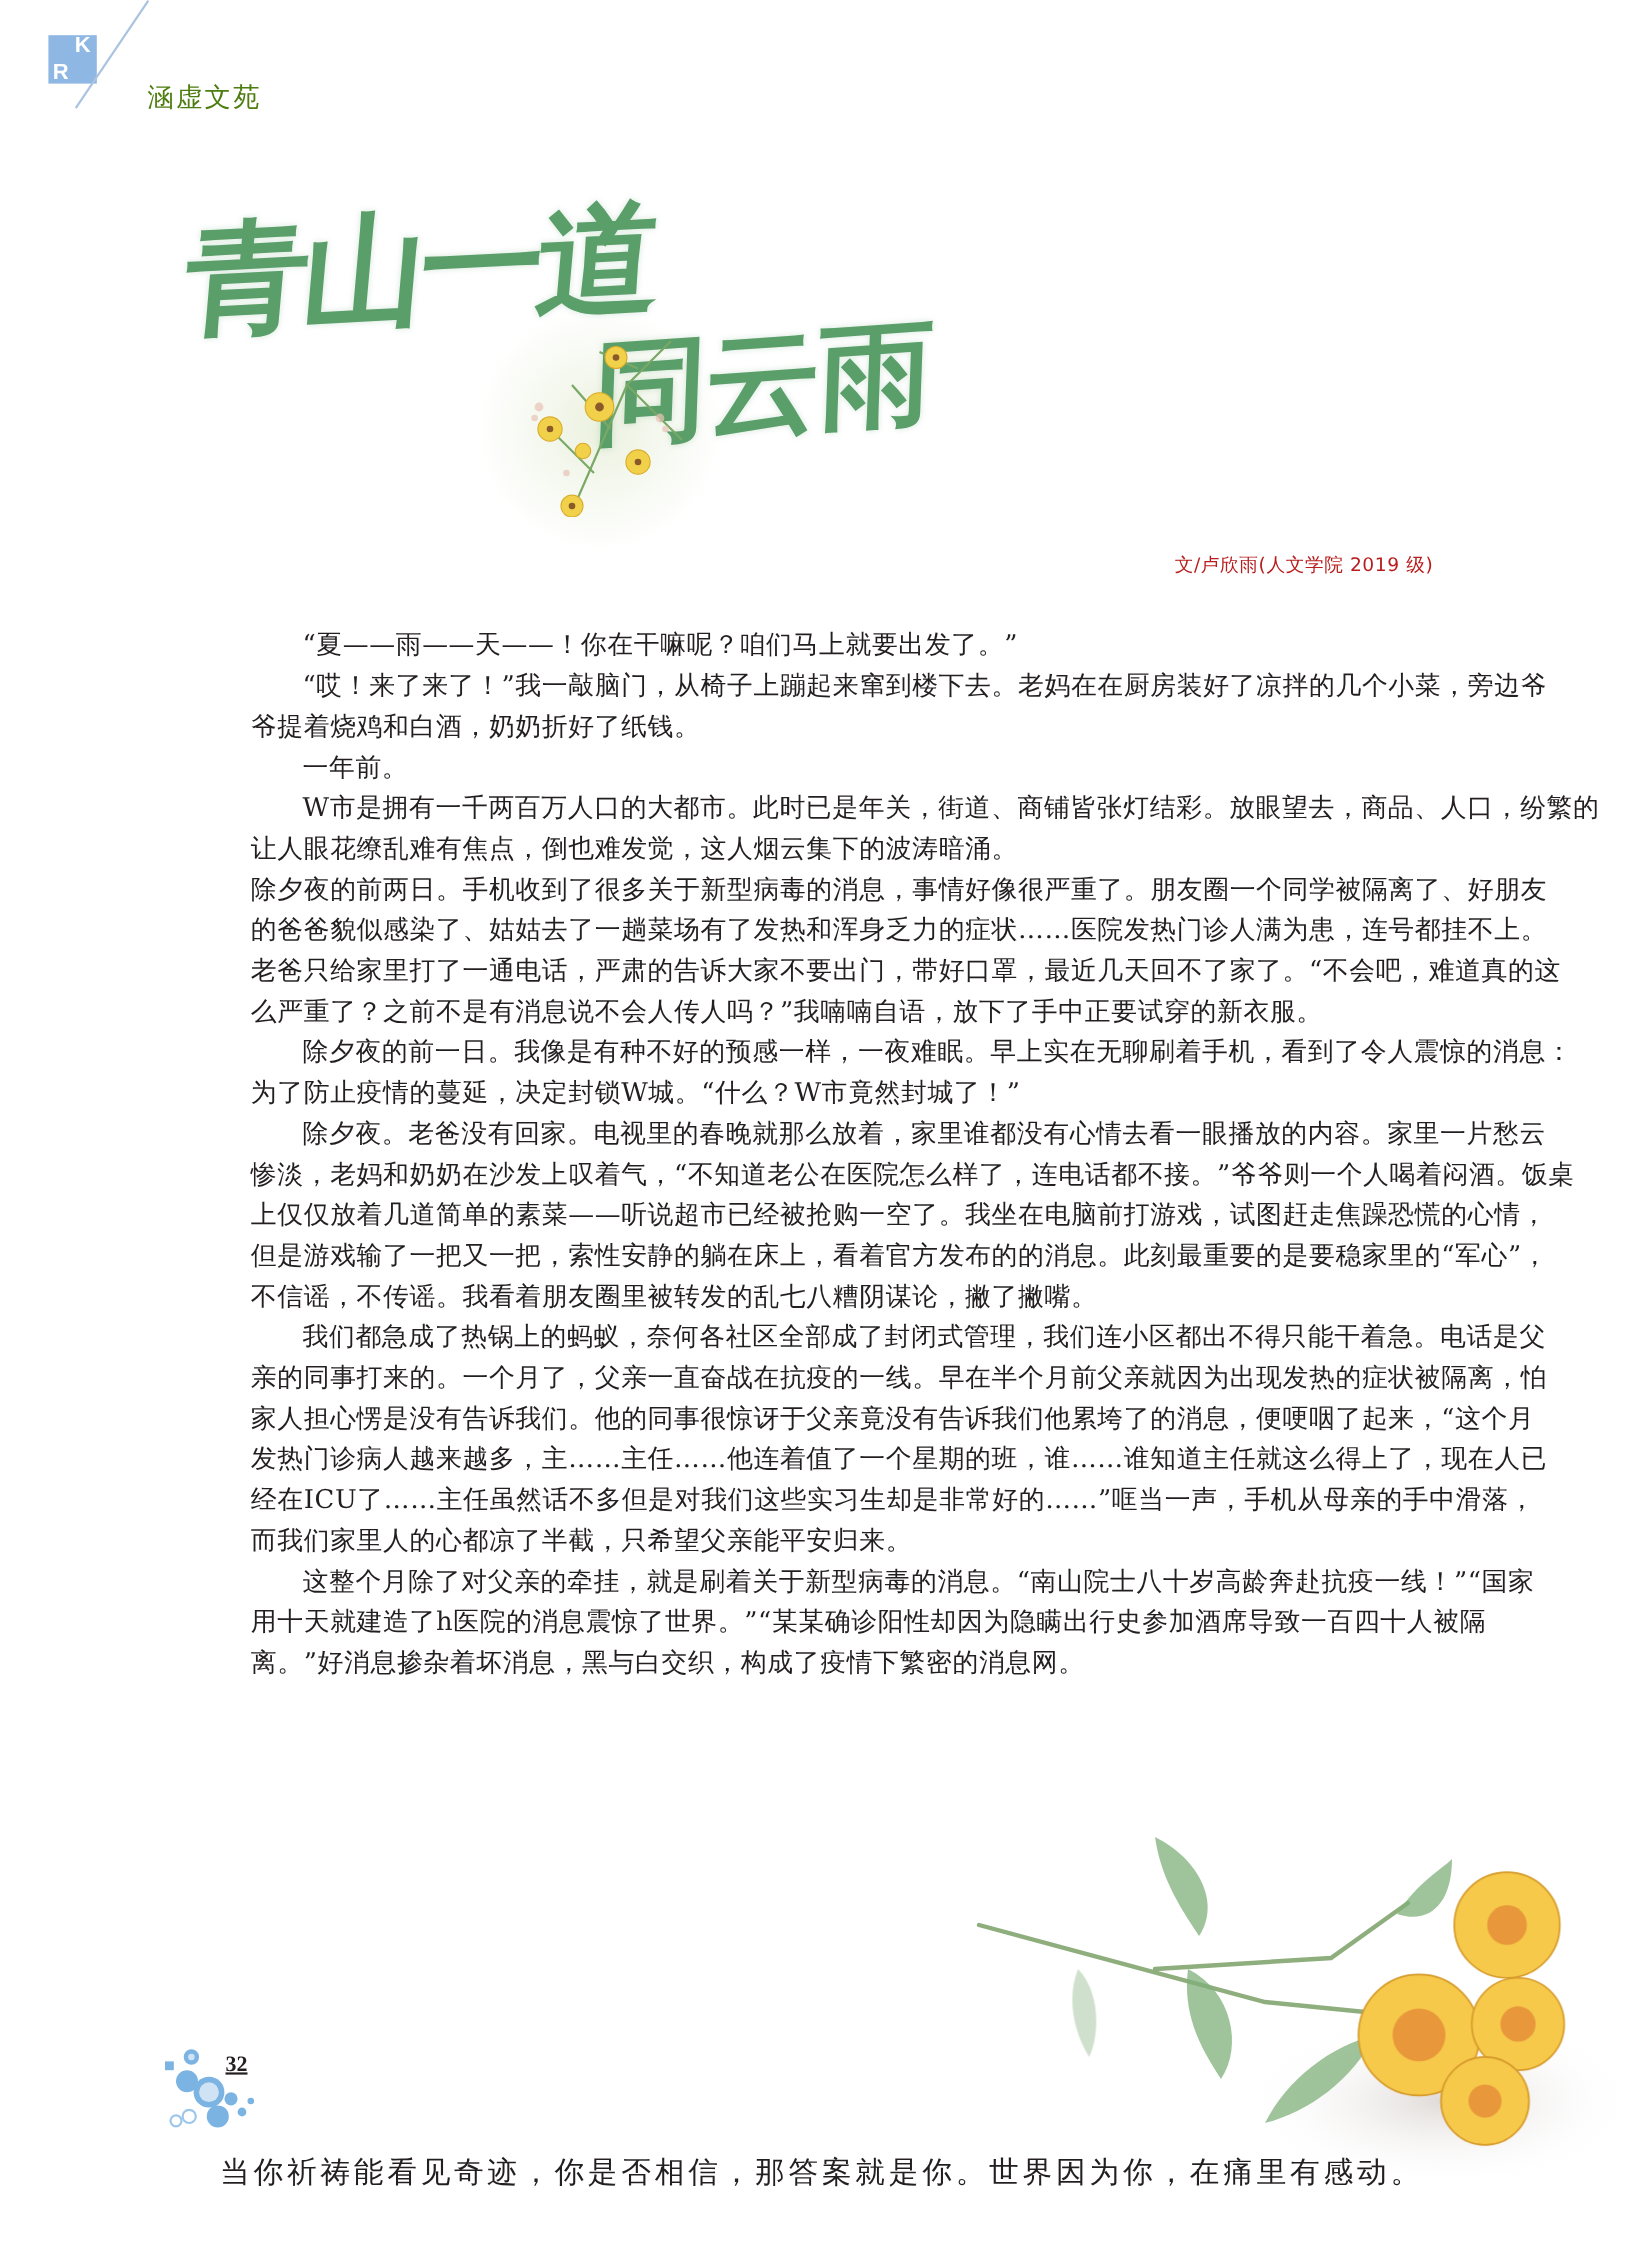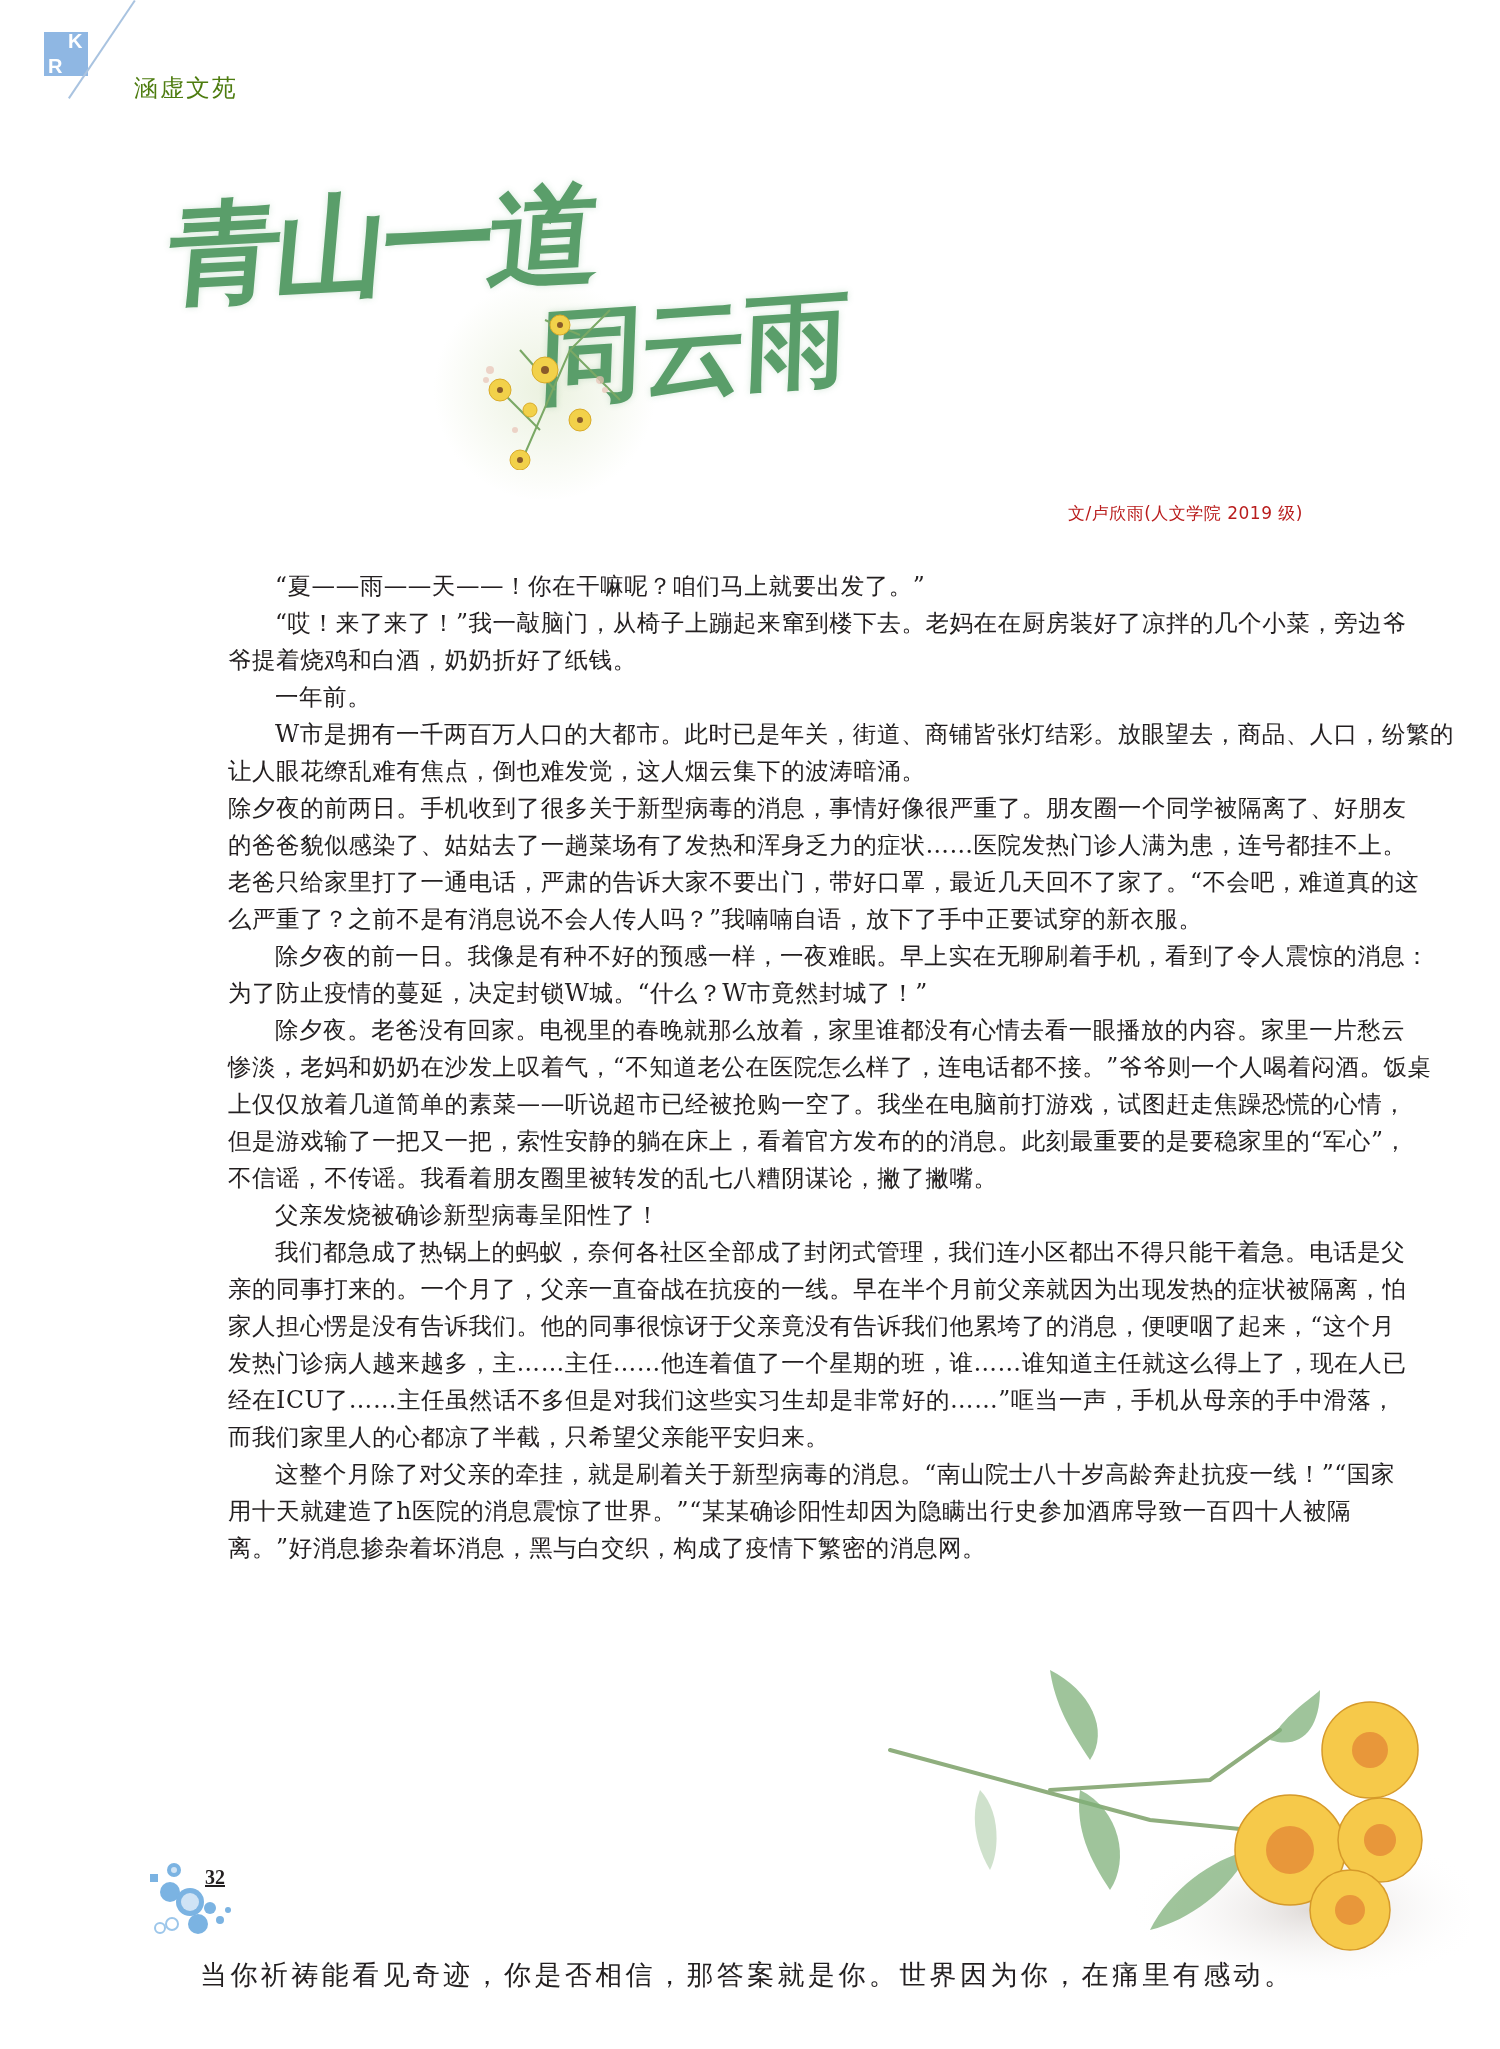--- a/index.html
+++ b/index.html
@@ -104,21 +104,20 @@
     <div class="line">的爸爸貌似感染了、姑姑去了一趟菜场有了发热和浑身乏力的症状……医院发热门诊人满为患，连号都挂不上。</div>
     <div class="line">老爸只给家里打了一通电话，严肃的告诉大家不要出门，带好口罩，最近几天回不了家了。“不会吧，难道真的这</div>
     <div class="line last">么严重了？之前不是有消息说不会人传人吗？”我喃喃自语，放下了手中正要试穿的新衣服。</div>
     <div class="line indent">除夕夜的前一日。我像是有种不好的预感一样，一夜难眠。早上实在无聊刷着手机，看到了令人震惊的消息：</div>
     <div class="line last">为了防止疫情的蔓延，决定封锁W城。“什么？W市竟然封城了！”</div>
     <div class="line indent">除夕夜。老爸没有回家。电视里的春晚就那么放着，家里谁都没有心情去看一眼播放的内容。家里一片愁云</div>
     <div class="line">惨淡，老妈和奶奶在沙发上叹着气，“不知道老公在医院怎么样了，连电话都不接。”爷爷则一个人喝着闷酒。饭桌</div>
     <div class="line">上仅仅放着几道简单的素菜——听说超市已经被抢购一空了。我坐在电脑前打游戏，试图赶走焦躁恐慌的心情，</div>
     <div class="line">但是游戏输了一把又一把，索性安静的躺在床上，看着官方发布的的消息。此刻最重要的是要稳家里的“军心”，</div>
     <div class="line last">不信谣，不传谣。我看着朋友圈里被转发的乱七八糟阴谋论，撇了撇嘴。</div>
-    <div class="line indent last">父亲发烧被确诊新型病毒呈阳性了！</div>
     <div class="line indent">我们都急成了热锅上的蚂蚁，奈何各社区全部成了封闭式管理，我们连小区都出不得只能干着急。电话是父</div>
     <div class="line">亲的同事打来的。一个月了，父亲一直奋战在抗疫的一线。早在半个月前父亲就因为出现发热的症状被隔离，怕</div>
     <div class="line">家人担心愣是没有告诉我们。他的同事很惊讶于父亲竟没有告诉我们他累垮了的消息，便哽咽了起来，“这个月</div>
     <div class="line">发热门诊病人越来越多，主……主任……他连着值了一个星期的班，谁……谁知道主任就这么得上了，现在人已</div>
     <div class="line">经在ICU了……主任虽然话不多但是对我们这些实习生却是非常好的……”哐当一声，手机从母亲的手中滑落，</div>
     <div class="line last">而我们家里人的心都凉了半截，只希望父亲能平安归来。</div>
     <div class="line indent">这整个月除了对父亲的牵挂，就是刷着关于新型病毒的消息。“南山院士八十岁高龄奔赴抗疫一线！”“国家</div>
     <div class="line">用十天就建造了h医院的消息震惊了世界。”“某某确诊阳性却因为隐瞒出行史参加酒席导致一百四十人被隔</div>
     <div class="line last">离。”好消息掺杂着坏消息，黑与白交织，构成了疫情下繁密的消息网。</div>
   </div>

